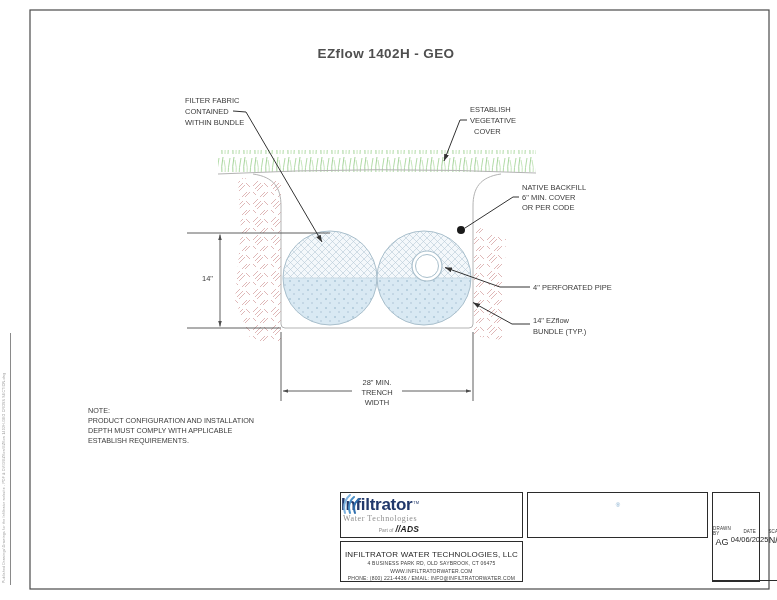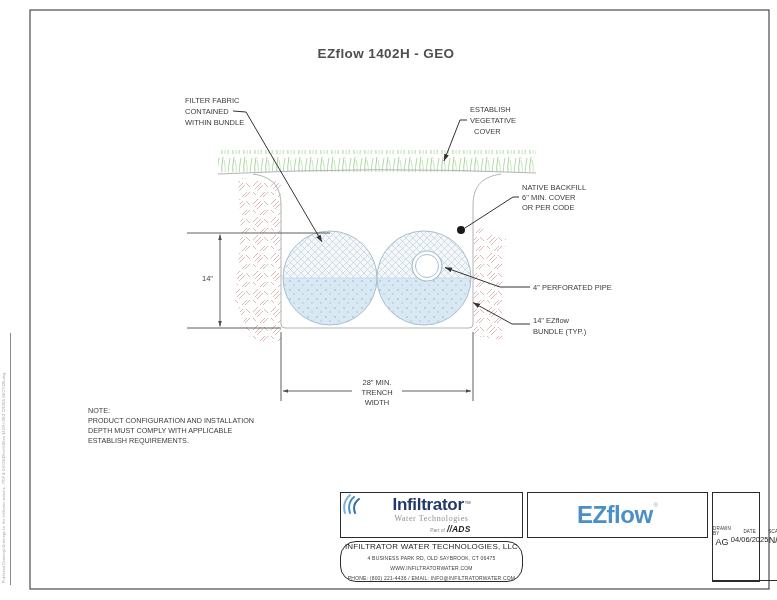--- a/index.html
+++ b/index.html
@@ -12,24 +12,24 @@
   .drawing-title{font-size:13.5px;font-weight:bold;fill:#4f4f4f;letter-spacing:.4px;}
 
   .note-block{position:absolute;left:40px;top:406px;font-size:7.2px;line-height:10px;color:#3a3a3a;margin-left:48px;}
 
   .margin-line{position:absolute;left:10px;top:333px;width:1px;height:252px;background:#8a8a8a;}
   .margin-text{position:absolute;left:2px;top:583px;transform:rotate(-90deg);transform-origin:0 0;
                white-space:nowrap;font-size:3.5px;color:#9a9a9a;letter-spacing:.2px;width:250px;}
 
   
   .tb-box{position:absolute;border:1.2px solid #2b2b2b;background:#fff;box-sizing:border-box;}
-  .tb-logo{left:340px;top:492px;width:183px;height:46px;display:flex;align-items:center;justify-content:center;}
+  .tb-logo{left:340px;top:492px;width:183px;height:46px;display:flex;align-items:center;justify-content:flex-start;}
   .tb-brand{left:527px;top:492px;width:181px;height:46px;display:flex;align-items:center;justify-content:center;}
   .tb-info{left:340px;top:541px;width:183px;height:41px;display:flex;flex-direction:column;
-           align-items:center;justify-content:space-between;text-align:center;border-radius:16px;}
+           align-items:center;justify-content:flex-end;text-align:center;}
   .tb-number{left:527px;top:541px;width:181px;height:41px;display:flex;align-items:center;justify-content:center;}
   .tb-meta{left:712px;top:492px;width:48px;height:90px;display:flex;flex-direction:row;}
   .meta-cell{flex:1;display:flex;flex-direction:column;align-items:center;justify-content:center;
              border-bottom:1px solid #2b2b2b;padding:1px 0;}
   .meta-cell:last-child{border-bottom:none;}
   .meta-label{font-size:4.5px;color:#333;letter-spacing:.2px;}
   .meta-value{font-size:9px;color:#1e1e1e;margin-top:1px;}
   .meta-value.small{font-size:7.5px;}
 
   .logo-wrap{display:flex;flex-direction:column;align-items:center;line-height:1;}
@@ -198,21 +198,20 @@
       </div>
       <div class="logo-sub">Water Technologies</div>
       <div class="logo-adsrow">
         <span>Part of</span>
         <span class="ads">//ADS</span>
       </div>
     </div>
   </div>
 
   <div class="tb-box tb-brand">
-    <span class="brand-name">EZflow</span>
     <span class="brand-reg">®</span>
   </div>
 
   <div class="tb-box tb-info">
     <div class="co-name">INFILTRATOR WATER TECHNOLOGIES, LLC</div>
     <div class="co-sub">4 BUSINESS PARK RD, OLD SAYBROOK, CT 06475</div>
     <div class="co-sub">WWW.INFILTRATORWATER.COM</div>
     <div class="co-sub">PHONE: (800) 221-4436 / EMAIL: INFO@INFILTRATORWATER.COM</div>
   </div>
 

